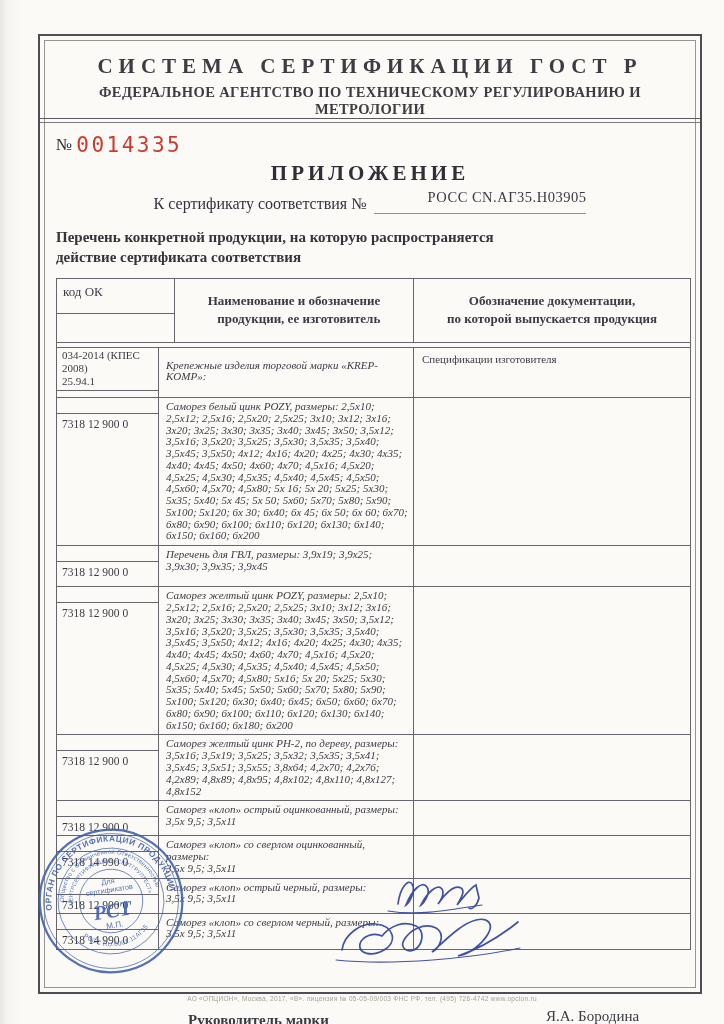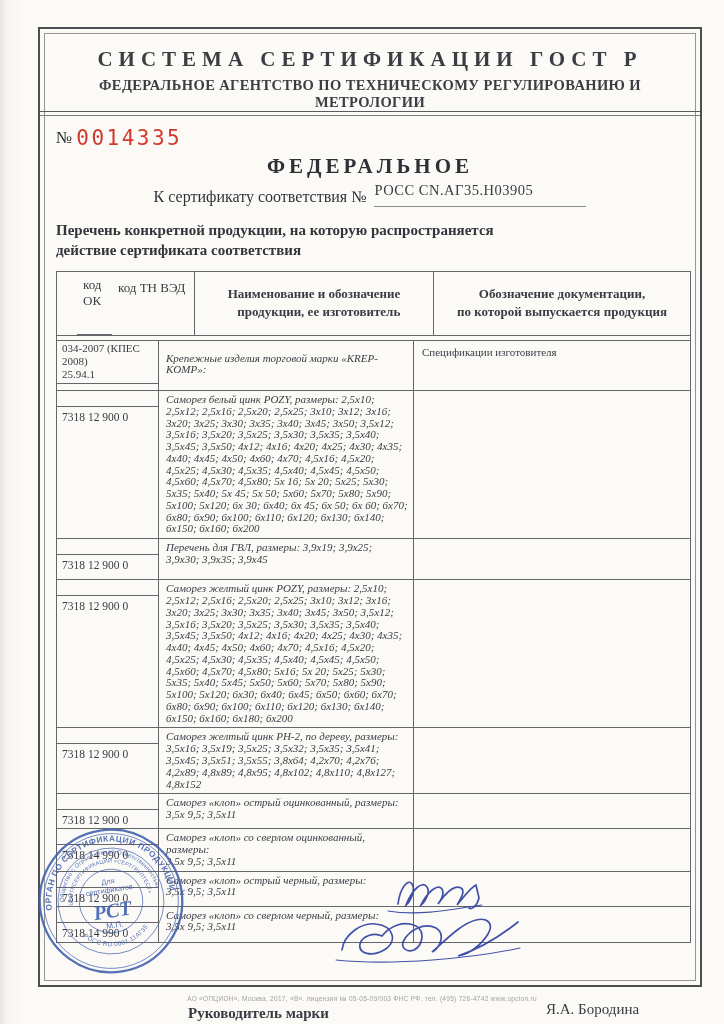--- a/index.html
+++ b/index.html
@@ -1,48 +1,48 @@
 <!DOCTYPE html>
 <html><head>
 <meta charset="utf-8">
 <style>
   html,body{margin:0;padding:0;}
   body{background:#e9e8e4;font-family:"Liberation Serif", serif;}
   .page{position:relative;width:724px;height:1024px;margin:0 auto;overflow:hidden;
         background:linear-gradient(90deg,#e6e5e1 0,#f5f4f0 7px,#fbfaf7 22px);
         color:#33333b;}
-  .frame{position:absolute;left:38px;top:27px;width:660px;height:956px;
+  .frame{position:absolute;left:38px;top:34px;width:660px;height:956px;
          border:2.5px solid #4e4e52;background:transparent;}
   .frame::before{content:"";position:absolute;inset:4px;border:1px solid #96968f;pointer-events:none;}
   .content{position:absolute;inset:6px;padding:0 10px;}
   .pre{white-space:pre-line;}
 
   
   .band{height:72px;position:relative;text-align:center;}
   .sys-title{padding-top:12px;font-size:21px;font-weight:bold;letter-spacing:6px;color:#3c3c42;}
   .agency-title{margin-top:5px;font-size:14.5px;font-weight:bold;letter-spacing:0.4px;color:#3c3c42;}
   .head-sep{margin:4px -16px 0 -16px;height:3px;border-top:1.4px solid #5a5a5e;border-bottom:1px solid #7b7b7e;}
 
   
   .number-row{margin-top:10px;height:26px;padding-right:14px;}
   .numero{font-size:17px;color:#2e2e34;vertical-align:2px;}
   .blank-num{font-family:"DejaVu Sans Mono", monospace;font-size:21px;letter-spacing:2.5px;color:#d03a2c;}
 
   .appendix-title{margin-top:2px;text-align:center;font-size:21px;font-weight:bold;letter-spacing:4px;color:#2f2f35;}
 
   .cert-line{margin-top:9px;text-align:center;font-size:16px;}
-  .cert-num-wrap{display:inline-block;border-bottom:1px solid #8f8f8a;min-width:212px;margin-left:8px;text-align:left;}
+  .cert-num-wrap{display:inline-block;border-bottom:1px solid #8f8f8a;min-width:212px;margin-left:8px;text-align:right;}
   .cert-num{position:relative;top:-7px;font-size:14.5px;letter-spacing:0.5px;color:#3a3a42;}
 
   .list-heading{margin-top:13px;text-align:left;font-size:15px;font-weight:bold;line-height:1.35;color:#34343a;}
 
   
   .tbl{margin-top:10px;border:1px solid #65656b;width:635px;box-sizing:border-box;font-size:11px;color:#3b3b44;}
   .thead{display:flex;min-height:63px;border-bottom:1px solid #65656b;}
-  .thead .hc1{width:118px;border-right:1px solid #65656b;display:flex;flex-direction:row;box-sizing:border-box;margin-left:20px;}
+  .thead .hc1{width:118px;border-right:1px solid #65656b;display:flex;flex-direction:column;box-sizing:border-box;}
   .hc1 .hc1-top{flex:0 0 29px;border-bottom:1px solid #65656b;padding:5px 0 0 6px;font-size:13px;}
   .hc1 .hc1-bot{flex:1;padding:8px 0 0 6px;font-size:13px;}
   .thead .hc2{width:239px;border-right:1px solid #65656b;display:flex;align-items:center;justify-content:center;
               text-align:right;font-size:13px;font-weight:bold;line-height:1.35;box-sizing:border-box;}
   .thead .hc3{flex:1;display:flex;align-items:center;justify-content:center;text-align:center;
               font-size:13px;font-weight:bold;line-height:1.35;}
   .hgap{height:4px;border-bottom:1px solid #65656b;}
   .trow{display:flex;border-bottom:1px solid #65656b;}
   .trow:last-child{border-bottom:none;}
   .c1{width:102px;border-right:1px solid #65656b;display:flex;flex-direction:column;box-sizing:border-box;}
@@ -77,45 +77,44 @@
         <div class="sys-title">СИСТЕМА СЕРТИФИКАЦИИ ГОСТ Р</div>
         <div class="agency-title">ФЕДЕРАЛЬНОЕ АГЕНТСТВО ПО ТЕХНИЧЕСКОМУ РЕГУЛИРОВАНИЮ И МЕТРОЛОГИИ</div>
       </div>
       <div class="head-sep"></div>
 
       <div class="number-row">
         <span class="numero">№</span>
         <span class="blank-num">0014335</span>
       </div>
 
-      <div class="appendix-title">ФЕДЕРАЛЬНОЕ</div>
+      <div class="appendix-title">ПРИЛОЖЕНИЕ</div>
 
       <div class="cert-line">
         <span>К сертификату соответствия №</span><span class="cert-num-wrap"><span class="cert-num">РОСС CN.АГ35.Н03905</span></span>
       </div>
 
       <div class="list-heading pre">Перечень конкретной продукции,  на которую распространяется
 действие сертификата соответствия</div>
 
       <div class="tbl">
         <div class="thead">
           <div class="hc1">
             <div class="hc1-top">код ОК</div>
-            <div class="hc1-bot">код ТН ВЭД</div>
           </div>
           <div class="hc2 pre">Наименование и обозначение
 продукции, ее изготовитель</div>
           <div class="hc3 pre">Обозначение документации,
 по которой выпускается продукция</div>
         </div>
         <div class="hgap"></div>
 
         <div class="trow r1">
           <div class="c1">
-            <div class="ct pre">034-2007 (КПЕС 2008)
+            <div class="ct pre">034-2014 (КПЕС 2008)
 25.94.1</div>
             <div class="cb"></div>
           </div>
           <div class="c2 pre">Крепежные изделия торговой марки «KREP-KOMP»:</div>
           <div class="c3">Спецификации изготовителя</div>
         </div>
 
         <div class="trow r2">
           <div class="c1">
             <div class="ct pre"></div>

